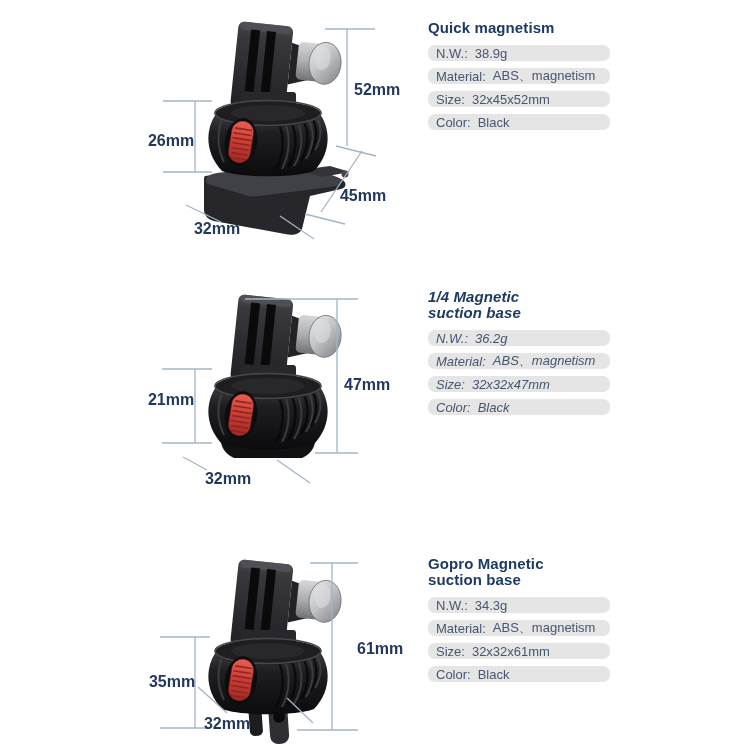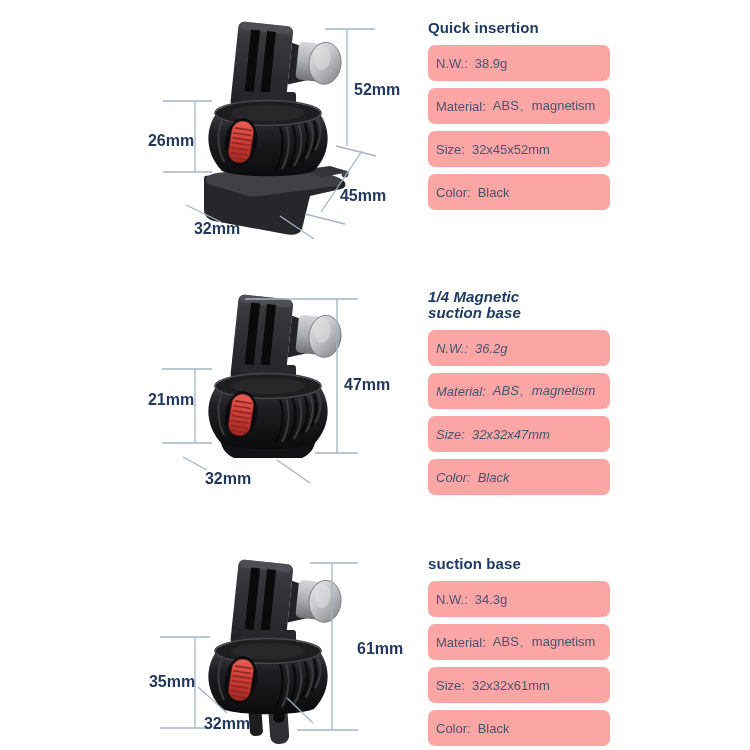--- a/index.html
+++ b/index.html
@@ -8,21 +8,21 @@
     font-family:"Liberation Sans",sans-serif;
   }
   #figures{position:absolute;left:0;top:0;}
   .info{position:absolute;left:428px;width:182px;}
   #info-0{top:20px;} #info-1{top:289px;font-style:italic;} #info-2{top:556px;}
   .p-title{
     font-size:15px;font-weight:bold;color:#1d3a64;line-height:1.07;
     margin:0 0 9px 0;letter-spacing:.1px;
   }
   .spec-row{
-    height:36px;background:#fca5a5;border-radius:7px;margin-bottom:7px;
+    height:16px;background:#e5e5e5;border-radius:7px;margin-bottom:7px;
     display:flex;align-items:center;padding:0 8px;
     font-size:13px;color:#47566e;white-space:nowrap;
   }
   .spec-label{margin-right:7px;}
   .dim-line{stroke:#a3b4c7;stroke-width:1.3;fill:none;}
   .dim-text{
     font-family:"Liberation Sans",sans-serif;font-weight:bold;
     font-size:16px;fill:#22385f;
   }
   .mid{text-anchor:middle;}
@@ -167,21 +167,21 @@
       <path class="dim-line" d="M198 687 L227 713"></path>
       <path class="dim-line" d="M287 698 L313 723"></path>
       <text class="dim-text" x="357" y="654">61mm</text>
       <text class="dim-text mid" x="172" y="687">35mm</text>
       <text class="dim-text mid" x="227" y="729">32mm</text>
     </g>
   </svg>
 
   <div class="info" id="info-0">
     <div class="p-title">
-      <div>Quick insertion</div>
+      <div>Quick magnetism</div>
     </div>
     <div class="spec-row">
       <span class="spec-label">N.W.:</span>
       <span class="spec-value">38.9g</span>
     </div>
     <div class="spec-row">
       <span class="spec-label">Material:</span>
       <span class="spec-value">ABS、magnetism</span>
     </div>
     <div class="spec-row">
@@ -212,20 +212,21 @@
       <span class="spec-value">32x32x47mm</span>
     </div>
     <div class="spec-row">
       <span class="spec-label">Color:</span>
       <span class="spec-value">Black</span>
     </div>
   </div>
 
   <div class="info" id="info-2">
     <div class="p-title">
+      <div>Gopro Magnetic</div>
       <div>suction base</div>
     </div>
     <div class="spec-row">
       <span class="spec-label">N.W.:</span>
       <span class="spec-value">34.3g</span>
     </div>
     <div class="spec-row">
       <span class="spec-label">Material:</span>
       <span class="spec-value">ABS、magnetism</span>
     </div>

